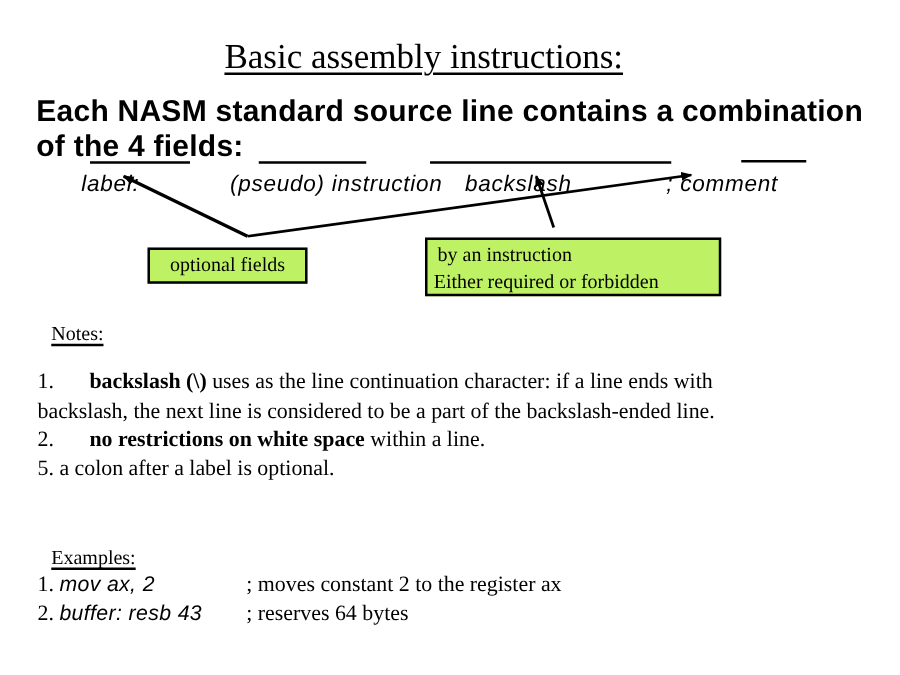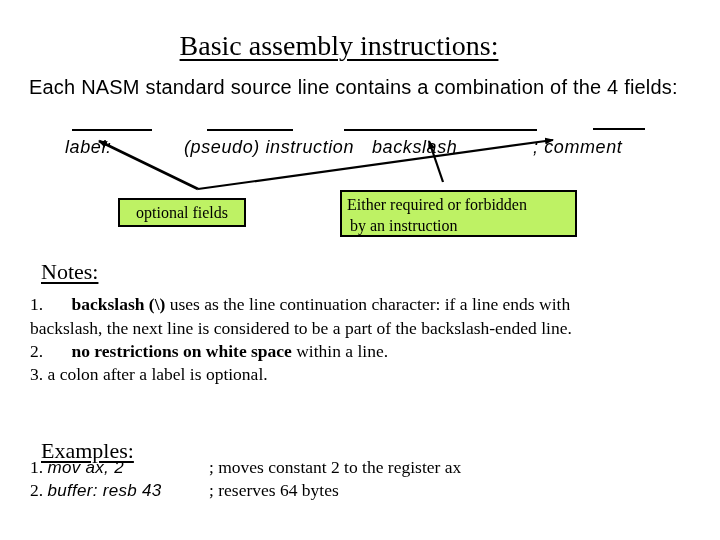--- a/index.html
+++ b/index.html
@@ -3,47 +3,47 @@
 <meta charset="utf-8">
 <style>
   html,body{margin:0;padding:0;}
   body{
     width:720px;height:540px;background:#ffffff;color:#000;
     font-family:"Liberation Serif", serif;position:relative;overflow:hidden;
   }
   .abs{position:absolute;}
   .title-wrap{top:30px;left:0;width:632px;text-align:center;font-size:28px;margin-left:23px;}
   .title-wrap .u{text-decoration:underline;text-underline-offset:4px;text-decoration-thickness:2px;}
-  .intro{top:76px;left:29px;font-family:"Liberation Sans",sans-serif;font-size:20px;letter-spacing:0.2px;}
+  .intro{top:76px;left:29px;font-family:"Liberation Sans",sans-serif;font-size:24px;letter-spacing:0.2px;font-weight:bold;}
   .field{top:110px;font-family:"Liberation Sans",sans-serif;font-style:italic;font-size:18px;letter-spacing:0.6px;white-space:nowrap;margin-top:27px;}
   .f-label{left:65px;}
   .f-pseudo{left:184px;}
   .f-operands{left:372px;}
   .f-comment{left:533px;}
   .uline{height:2px;background:#000;}
   .u1{left:72px;top:129px;width:80px;}
   .u2{left:207px;top:129px;width:86px;}
   .u3{left:344px;top:129px;width:193px;}
   .u4{left:593px;top:128px;width:52px;}
   .callout{border:2px solid #000;font-size:16px;background:#bef264;}
   .box-optional{left:118px;top:198px;width:124px;height:25px;text-align:center;line-height:25px;}
   .box-either{left:340px;top:190px;width:228px;height:41px;padding:2px 0 0 5px;line-height:21px;}
-  .heading{font-size:22px;text-decoration:underline;text-underline-offset:3px;text-decoration-thickness:1.5px;}
+  .heading{font-size:16px;text-decoration:underline;text-underline-offset:3px;text-decoration-thickness:1.5px;}
   .h-notes{left:41px;top:259px;}
   .h-examples{left:41px;top:438px;}
   .note{left:30px;font-size:17.5px;white-space:nowrap;}
   .n1a{top:294px;}
   .n1b{top:318px;text-align:right;}
   .n2{top:341px;}
   .n3{top:364px;}
   .ex-line{left:30px;width:660px;font-size:17.5px;white-space:nowrap;}
   .ex1{top:457px;}
   .ex2{top:480px;}
   .ex-code{font-family:"Liberation Sans",sans-serif;font-style:italic;font-size:17px;letter-spacing:0.3px;}
-  .ex-comment{position:absolute;left:167px;top:0;margin-left:12px;}
+  .ex-comment{position:absolute;left:167px;top:0;}
   .arrow-layer{left:0;top:0;width:720px;height:540px;pointer-events:none;}
   b{font-weight:bold;margin-left:24px;}
 </style>
 </head>
 <body>
 
 <div class="abs title-wrap">
   <span class="u">Basic assembly instructions:</span>
 </div>
 
@@ -68,30 +68,30 @@
   <line x1="198" y1="189" x2="99" y2="141" stroke="#000" stroke-width="2.8" marker-end="url(#ah)"></line>
   <line x1="198" y1="189" x2="553" y2="140" stroke="#000" stroke-width="2.2" marker-end="url(#ah)"></line>
   <line x1="443" y1="182" x2="429" y2="141" stroke="#000" stroke-width="2.2" marker-end="url(#ah)"></line>
 </svg>
 
 <div class="abs callout box-optional">
   <span>optional fields</span>
 </div>
 
 <div class="abs callout box-either">
+  <div style="padding-left:3px;">by an instruction</div>
   <div>Either required or forbidden</div>
-  <div style="padding-left:3px;">by an instruction</div>
 </div>
 
 <div class="abs heading h-notes">Notes:</div>
 
 <div class="abs note n1a"><span>1. </span><b>backslash (\)</b><span> uses as the line continuation character: if a line ends with</span></div>
 <div class="abs note n1b">backslash, the next line is considered to be a part of the backslash-ended line.</div>
 <div class="abs note n2"><span>2. </span><b>no restrictions on white space</b><span> within a line.</span></div>
-<div class="abs note n3">3. a colon after a label is optional.</div>
+<div class="abs note n3">5. a colon after a label is optional.</div>
 
 <div class="abs heading h-examples">Examples:</div>
 
 <div class="abs ex-line ex1">
   <span>1. </span><span class="ex-code">mov ax, 2</span>
   <span class="ex-comment">; moves constant 2 to the register ax</span>
 </div>
 <div class="abs ex-line ex2">
   <span>2. </span><span class="ex-code">buffer: resb 43</span>
   <span class="ex-comment">; reserves 64 bytes</span>

